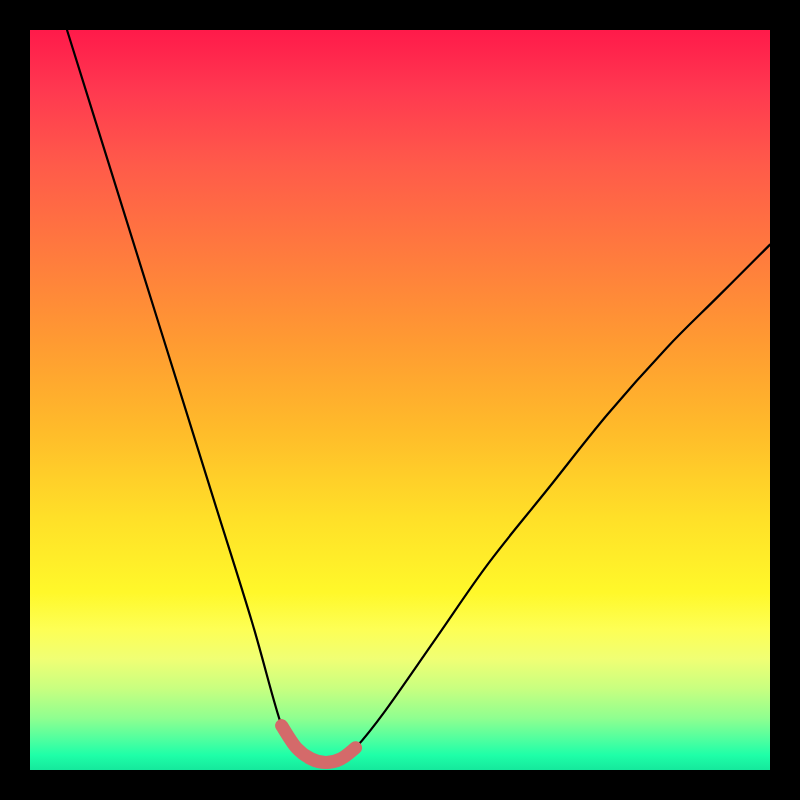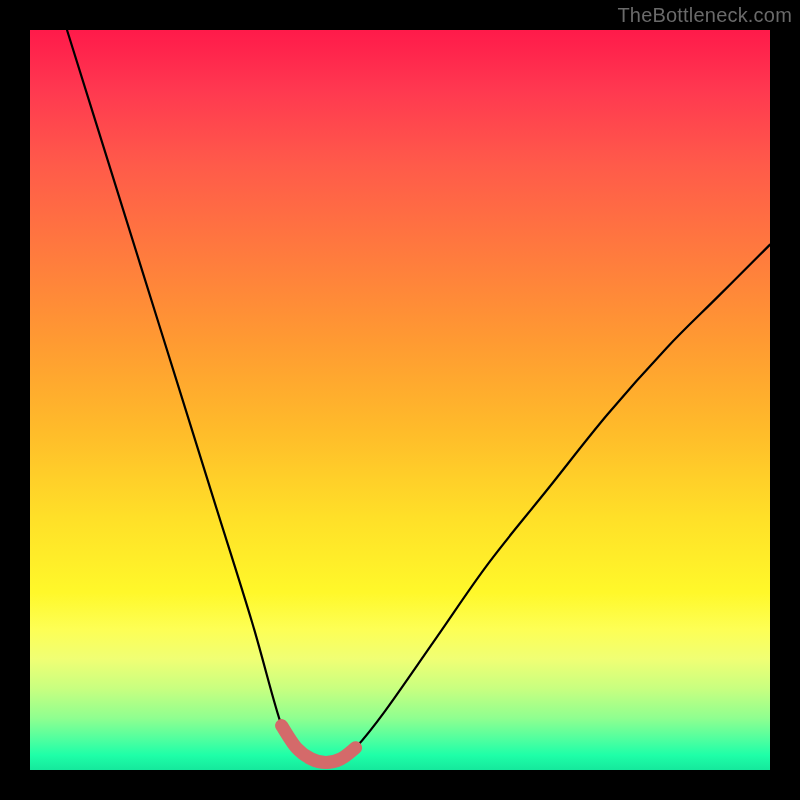--- a/index.html
+++ b/index.html
@@ -66,21 +66,20 @@
     color: #6a6a6a;
     font-size: 20px;
     letter-spacing: 0.2px;
     font-weight: 500;
   }
 </style>
 </head>
 <body>
 
 <div class="frame">
-  <div class="watermark">TheBottleneck.com</div>
 
   <div class="plot-area">
     <div class="gradient-bg"></div>
 
     <svg class="curves" viewBox="0 0 740 740" preserveAspectRatio="none">
       <path id="main-curve" fill="none" stroke="#000000" stroke-width="2.2" stroke-linecap="round" stroke-linejoin="round" d="M 37 0 C 43.66 21.311999999999994, 60.68 75.77599999999998, 74 118.39999999999998 C 87.32 161.02399999999997, 97.68 194.17599999999996, 111 236.79999999999995 C 124.32 279.424, 134.68 312.57599999999996, 148 355.2 C 161.32 397.824, 171.68 430.976, 185 473.6 C 198.32 516.224, 210.012 552.04, 222 592 C 233.988 631.96, 243.60800000000003 672.956, 251.60000000000002 695.6 C 259.59200000000004 718.244, 261.072 711.8059999999999, 266.4 717.8 C 271.72799999999995 723.794, 275.87199999999996 726.236, 281.2 728.9 C 286.528 731.564, 290.67199999999997 732.6, 296 732.6 C 301.32800000000003 732.6, 305.472 731.564, 310.8 728.9 C 316.12800000000004 726.236, 317.608 726.458, 325.6 717.8 C 333.59200000000004 709.1419999999999, 340.548 700.78, 355.2 680.8 C 369.852 660.8199999999999, 388.35200000000003 633.4399999999999, 407.00000000000006 606.8 C 425.6480000000001 580.16, 438.82000000000005 559.4399999999999, 458.8 532.8 C 478.78 506.15999999999997, 496.688 485.44, 518 458.8 C 539.312 432.16, 555.888 410.108, 577.2 384.8 C 598.5120000000001 359.492, 616.42 339.51200000000006, 636.4 318.20000000000005 C 656.38 296.88800000000003, 669.552 285.048, 688.2 266.4 C 706.8480000000001 247.75199999999998, 730.676 223.924, 740 214.60000000000002"></path>
       <path id="highlight-curve" fill="none" stroke="#d46a6a" stroke-width="13" stroke-linecap="round" stroke-linejoin="round" d="M 251.60000000000002 695.6 C 254.264 699.596, 261.072 711.8059999999999, 266.4 717.8 C 271.72799999999995 723.794, 275.87199999999996 726.236, 281.2 728.9 C 286.528 731.564, 290.67199999999997 732.6, 296 732.6 C 301.32800000000003 732.6, 305.472 731.564, 310.8 728.9 C 316.12800000000004 726.236, 322.93600000000004 719.798, 325.6 717.8"></path>
     </svg>
   </div>
 </div>

